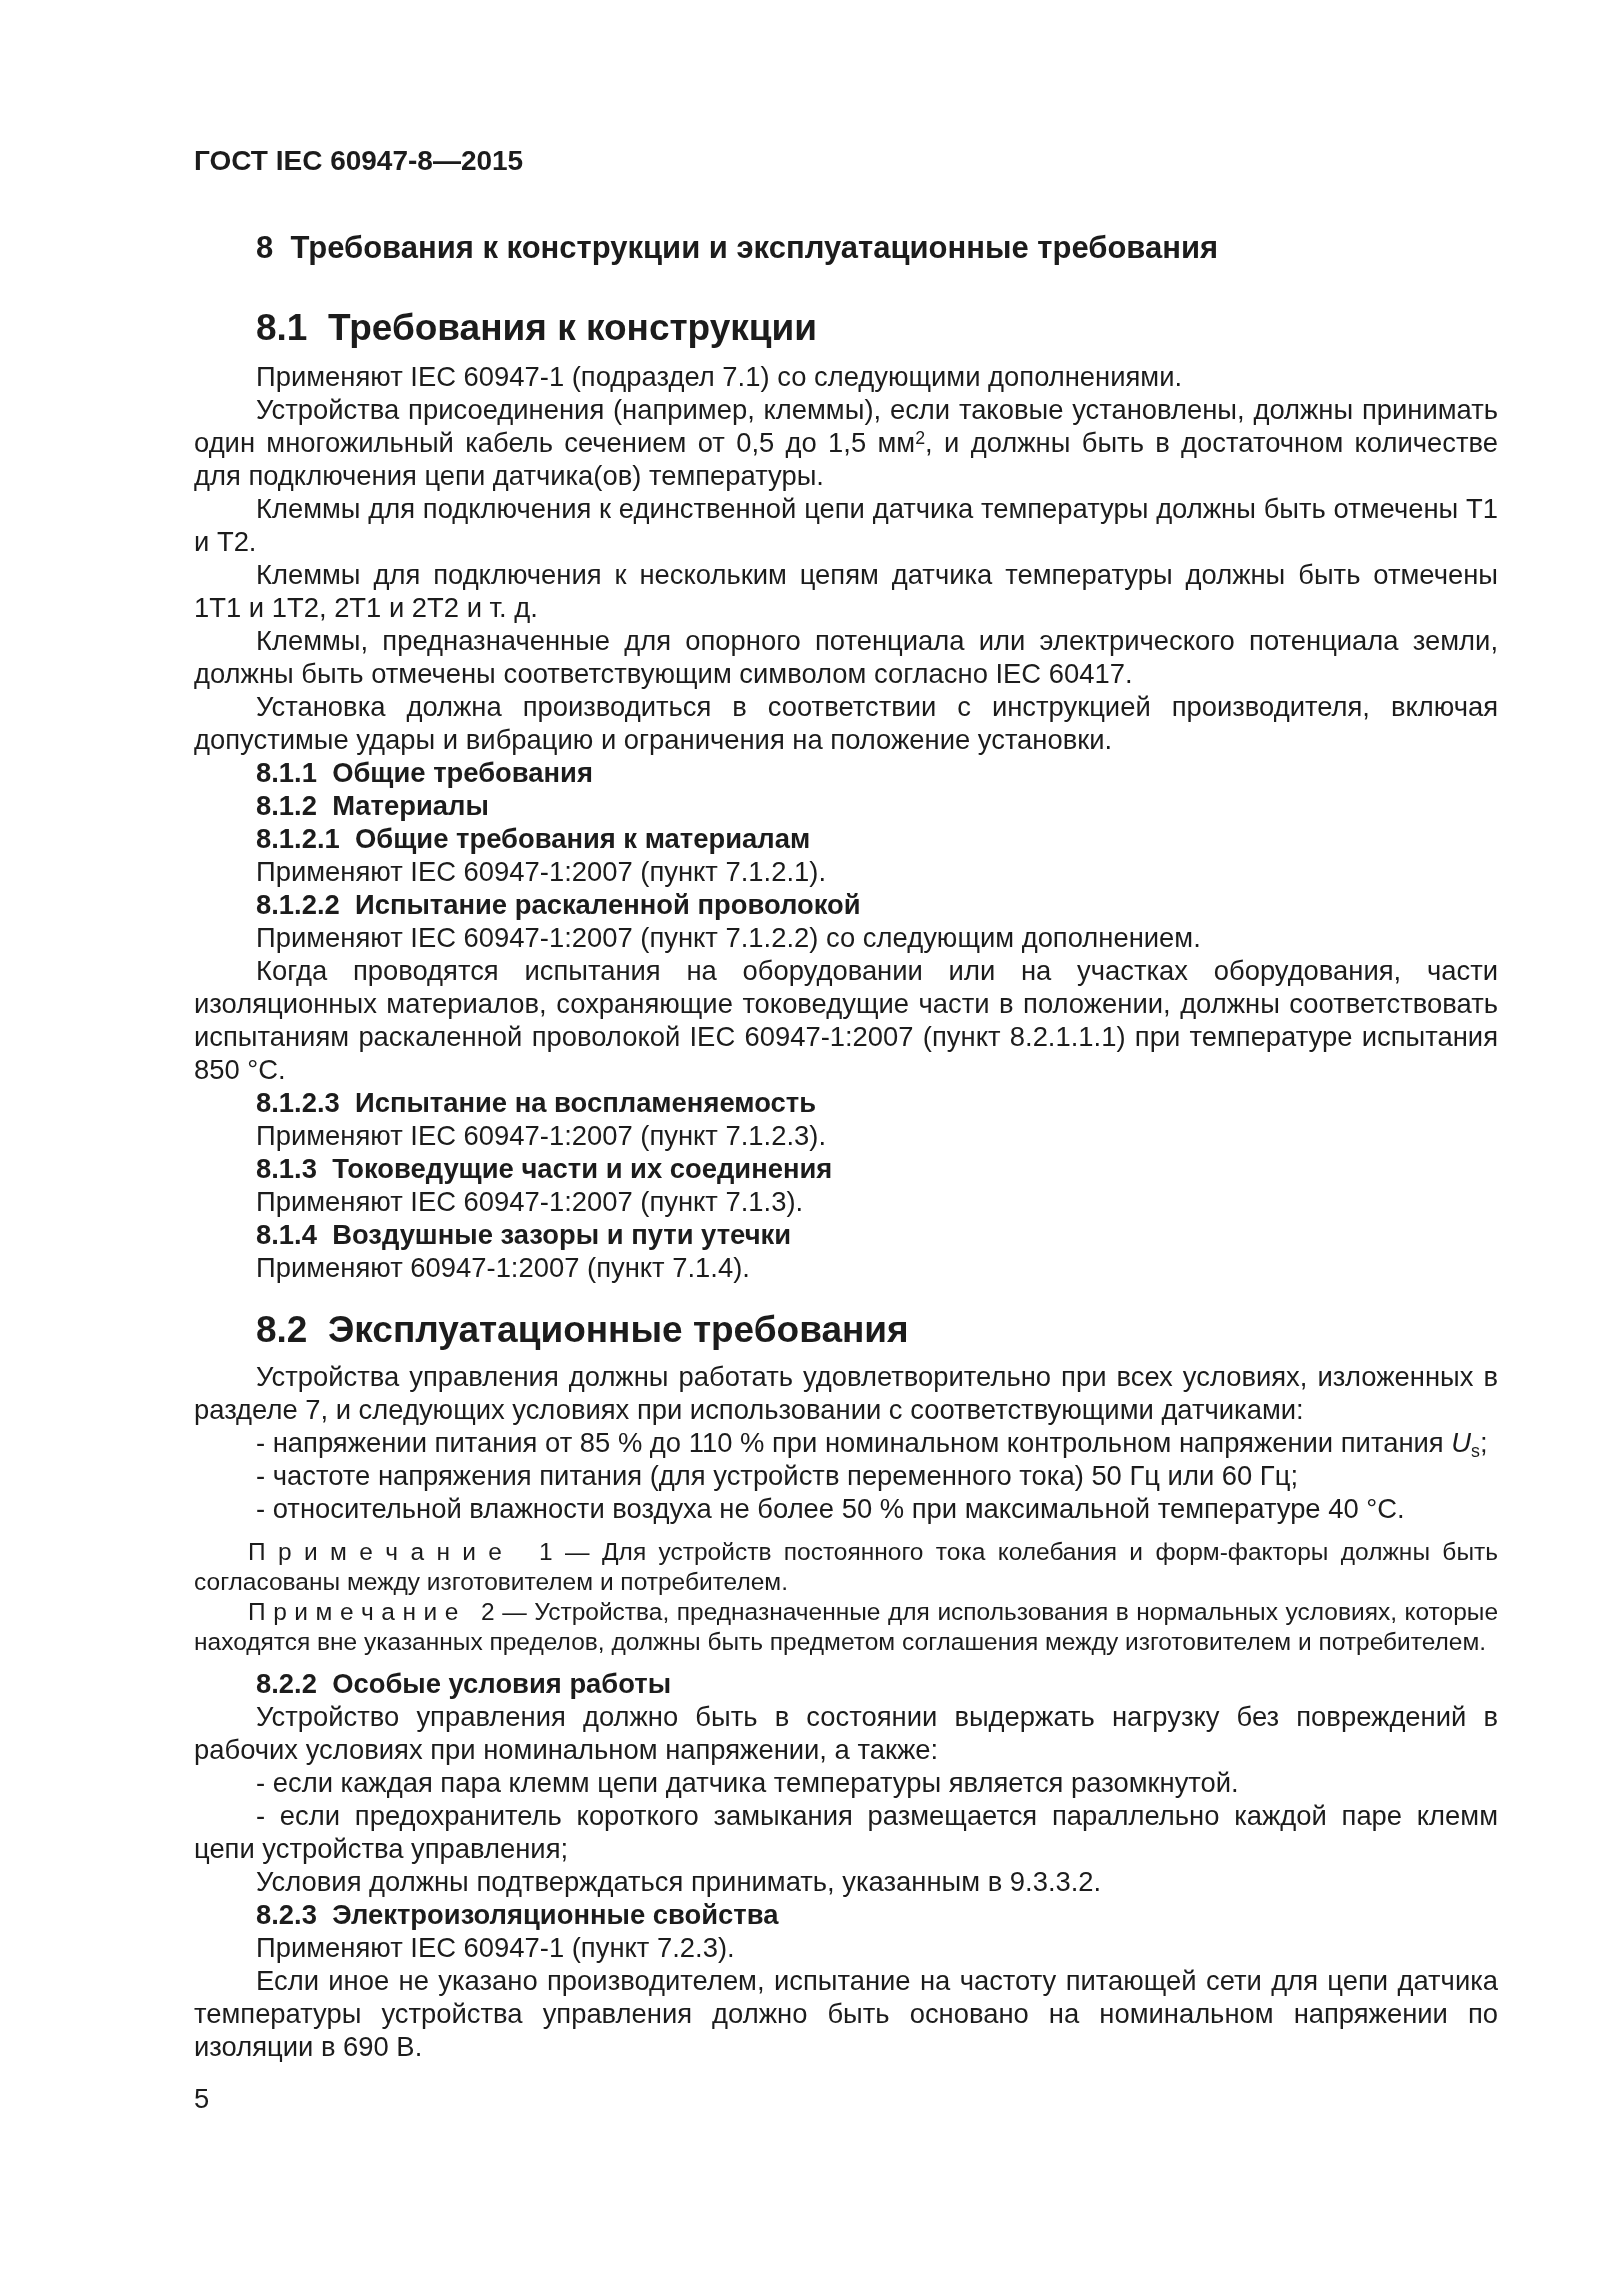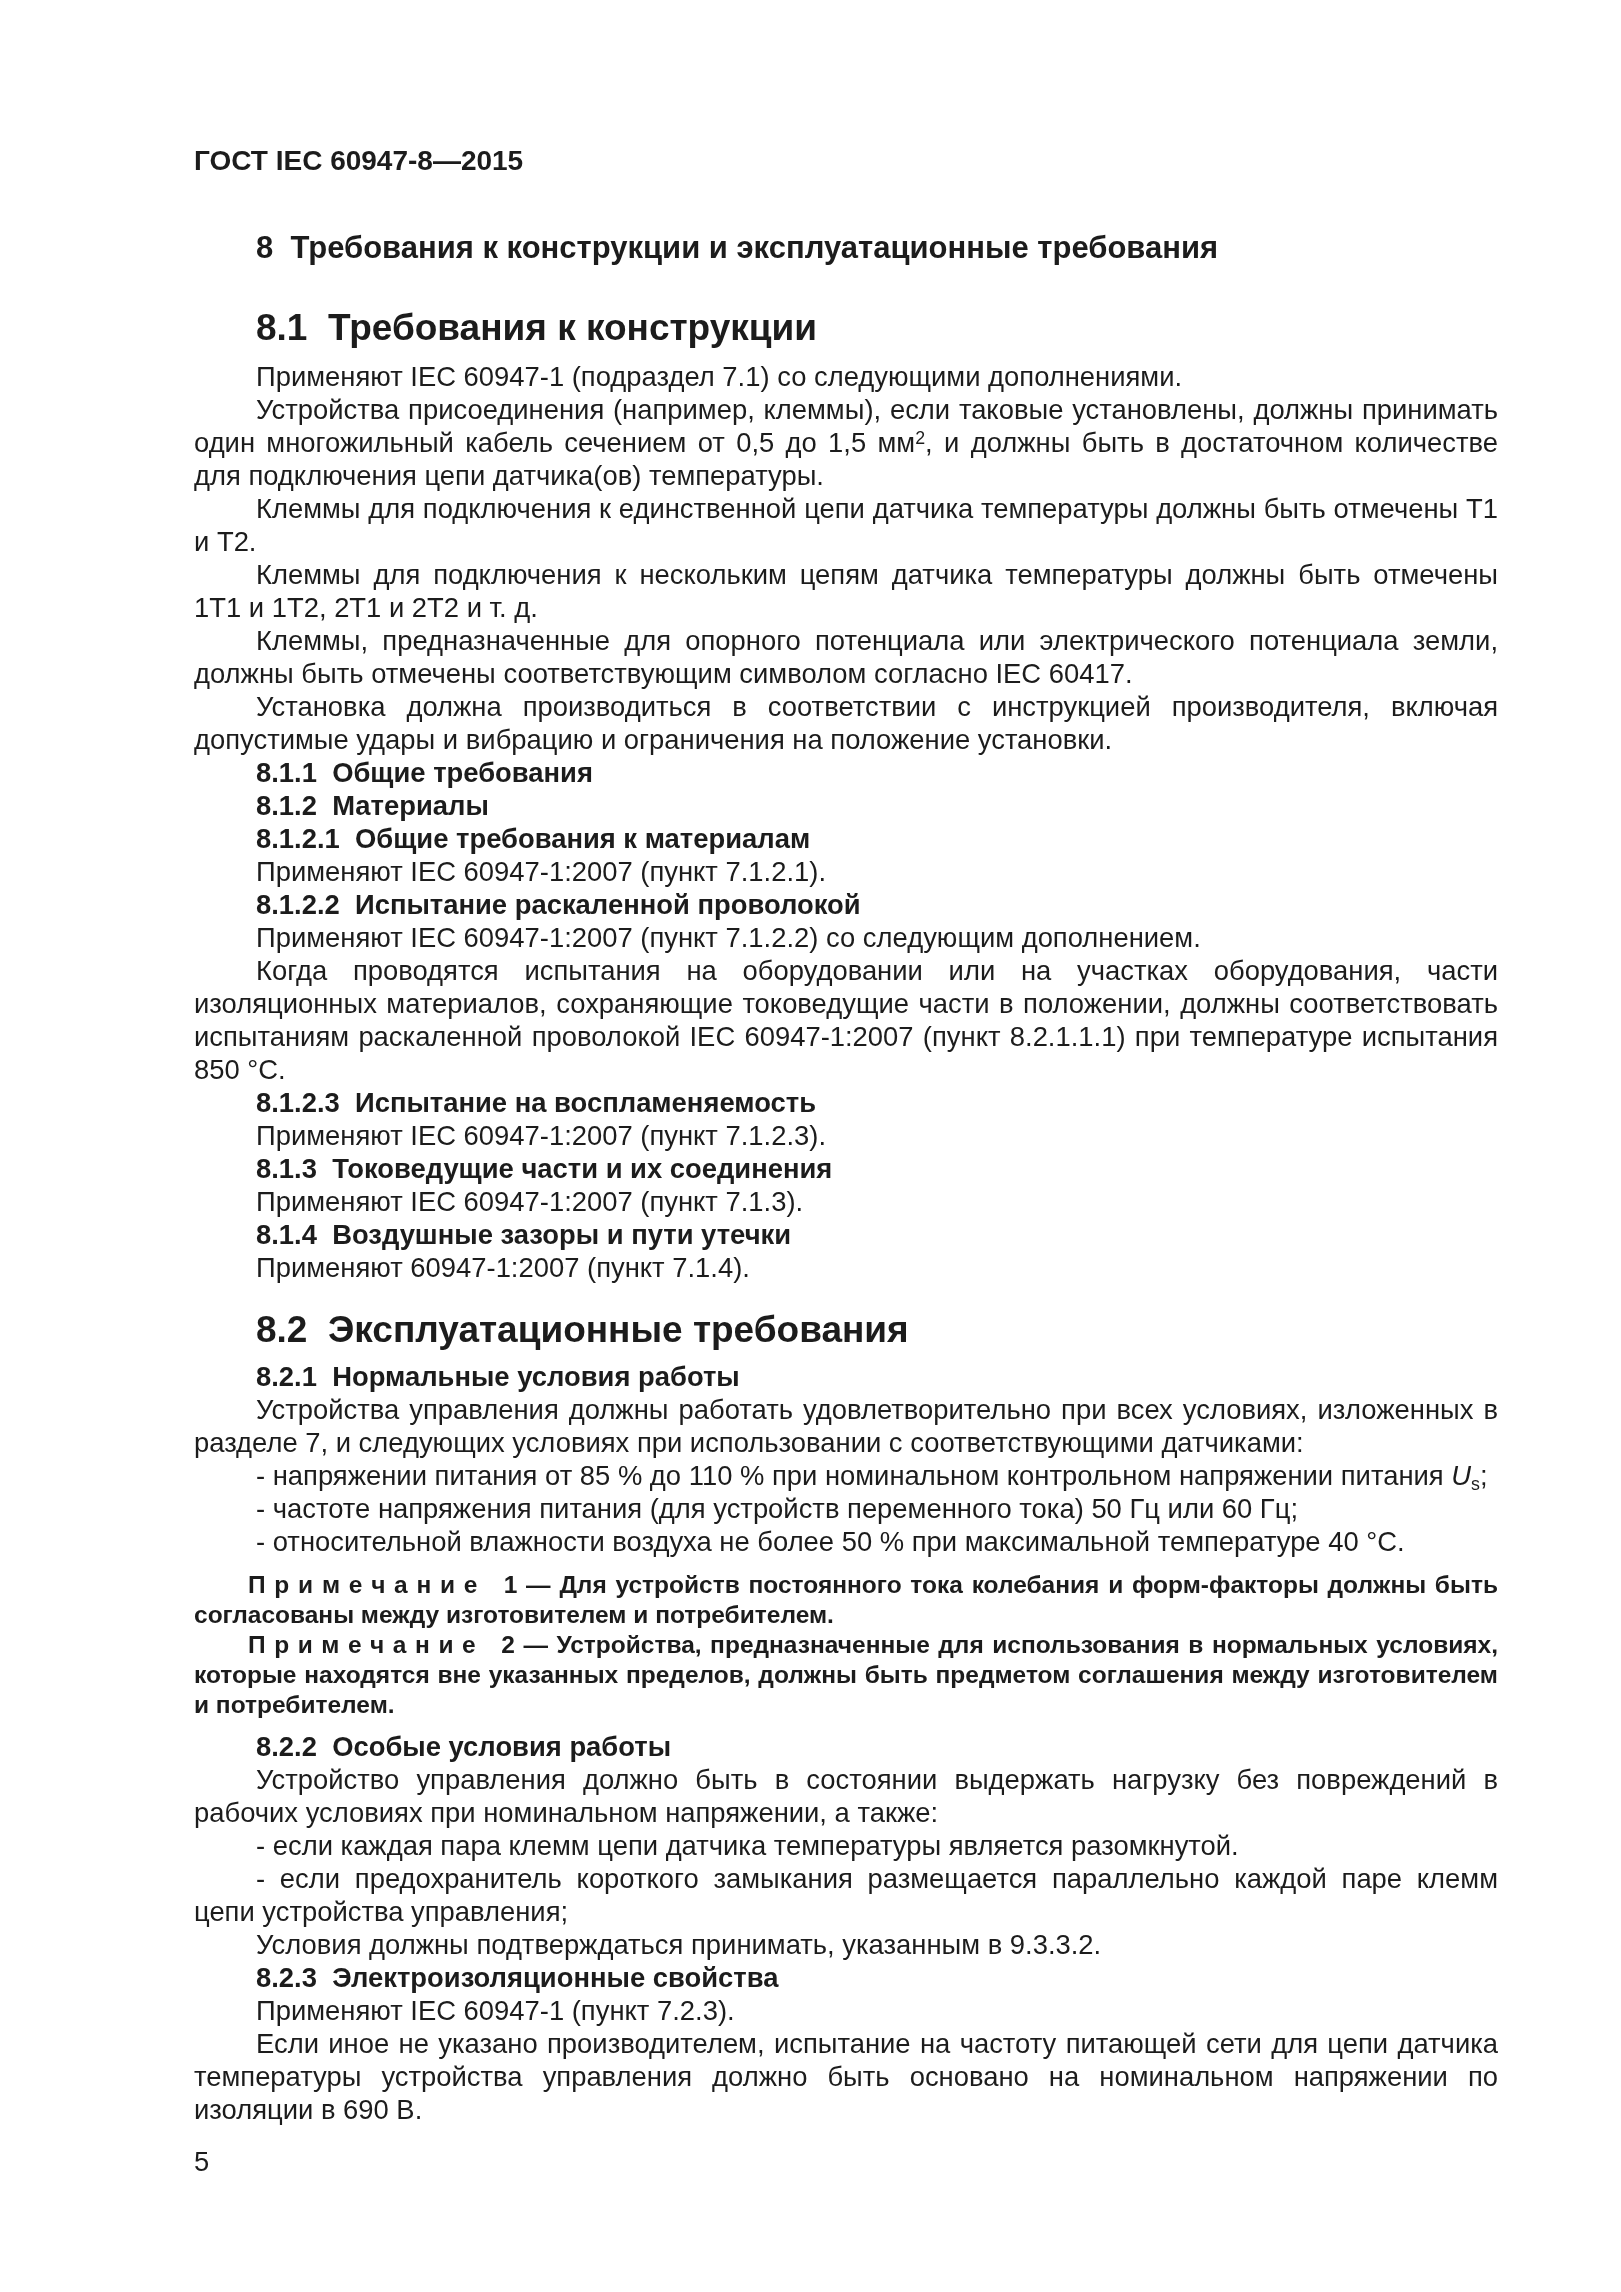--- a/index.html
+++ b/index.html
@@ -28,21 +28,21 @@
   .h2.spaced { margin-top:30px; margin-bottom:15.7px; }
   .h3 {
     font-weight:bold; font-size:27.4px; line-height:33px;
     margin:0; padding-left:62px; white-space:pre-wrap;
   }
   .p {
     font-size:27.4px; line-height:33px; margin:0;
     text-indent:62px; text-align:justify;
     hyphens:none;
   }
-  .notes { margin:11.8px 0 9.8px 0;font-weight:bold; }
+  .notes { margin:11.8px 0 9.8px 0; }
   .note {
     font-size:24.5px; line-height:30px; margin:0;
     text-indent:54px; text-align:justify;
   }
   .note-label { white-space:pre; }
   .sup2 {
     font-size:65%; vertical-align:baseline;
     position:relative; top:-0.45em; line-height:0;
   }
   .subs {
@@ -85,21 +85,20 @@
     <p class="p">Когда проводятся испытания на оборудовании или на участках оборудования, части изоляционных материалов, сохраняющие токоведущие части в положении, должны соответствовать испытаниям раскаленной проволокой IEC 60947-1:2007 (пункт 8.2.1.1.1) при температуре испытания 850 °С.</p>
     <div class="h3">8.1.2.3  Испытание на воспламеняемость</div>
     <p class="p">Применяют IEC 60947-1:2007 (пункт 7.1.2.3).</p>
     <div class="h3">8.1.3  Токоведущие части и их соединения</div>
     <p class="p">Применяют IEC 60947-1:2007 (пункт 7.1.3).</p>
     <div class="h3">8.1.4  Воздушные зазоры и пути утечки</div>
     <p class="p">Применяют 60947-1:2007 (пункт 7.1.4).</p>
 
     <div class="h2 spaced">8.2  Эксплуатационные требования</div>
 
-    <div class="h3">8.2.1  Нормальные условия работы</div>
     <p class="p">Устройства управления должны работать удовлетворительно при всех условиях, изложенных в разделе 7, и следующих условиях при использовании с соответствующими датчиками:</p>
 
     <p class="p"><span>- напряжении питания от 85 % до 110 % при номинальном контрольном напряжении питания </span><span class="math">U</span><span class="subs">s</span><span>;</span></p>
 
     <p class="p">- частоте напряжения питания (для устройств переменного тока) 50 Гц или 60 Гц;</p>
     <p class="p">- относительной влажности воздуха не более 50 % при максимальной температуре 40 °С.</p>
 
     <div class="notes">
       <p class="note"><span class="note-label">П р и м е ч а н и е   1 — </span><span>Для устройств постоянного тока колебания и форм-факторы должны быть согласованы между изготовителем и потребителем.</span></p>
       <p class="note"><span class="note-label">П р и м е ч а н и е   2 — </span><span>Устройства, предназначенные для использования в нормальных условиях, которые находятся вне указанных пределов, должны быть предметом соглашения между изготовителем и потребителем.</span></p>

